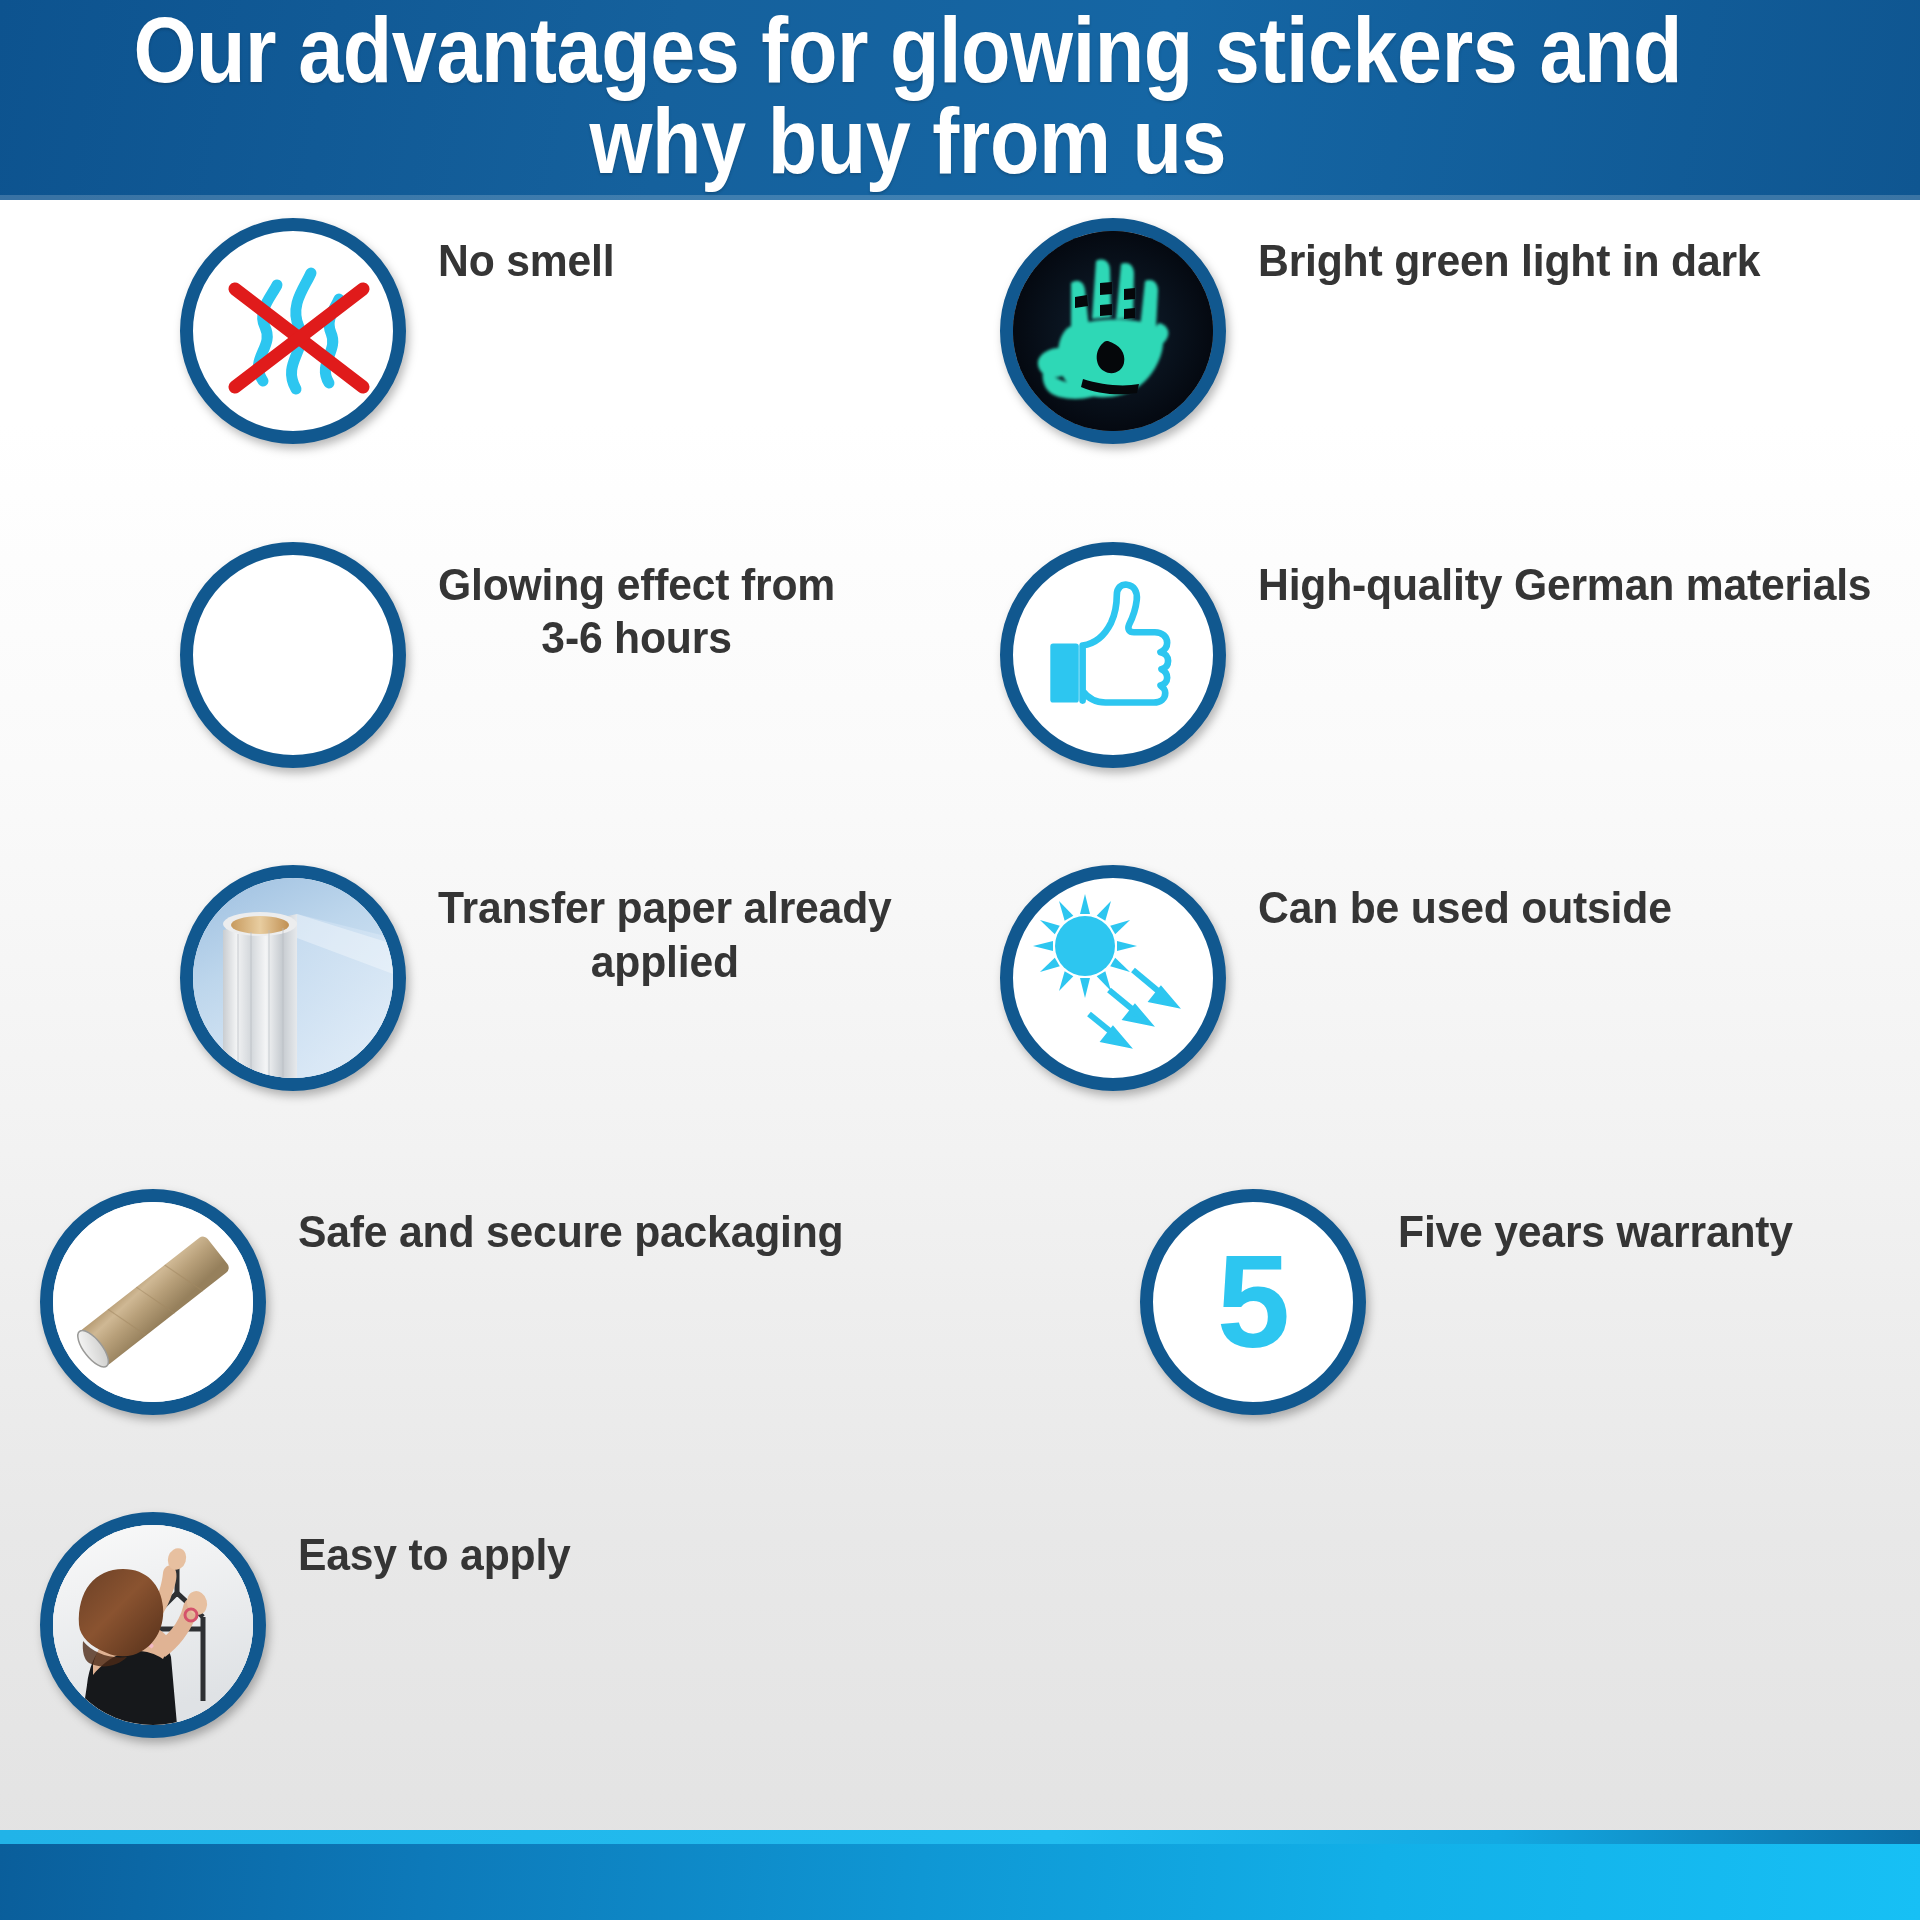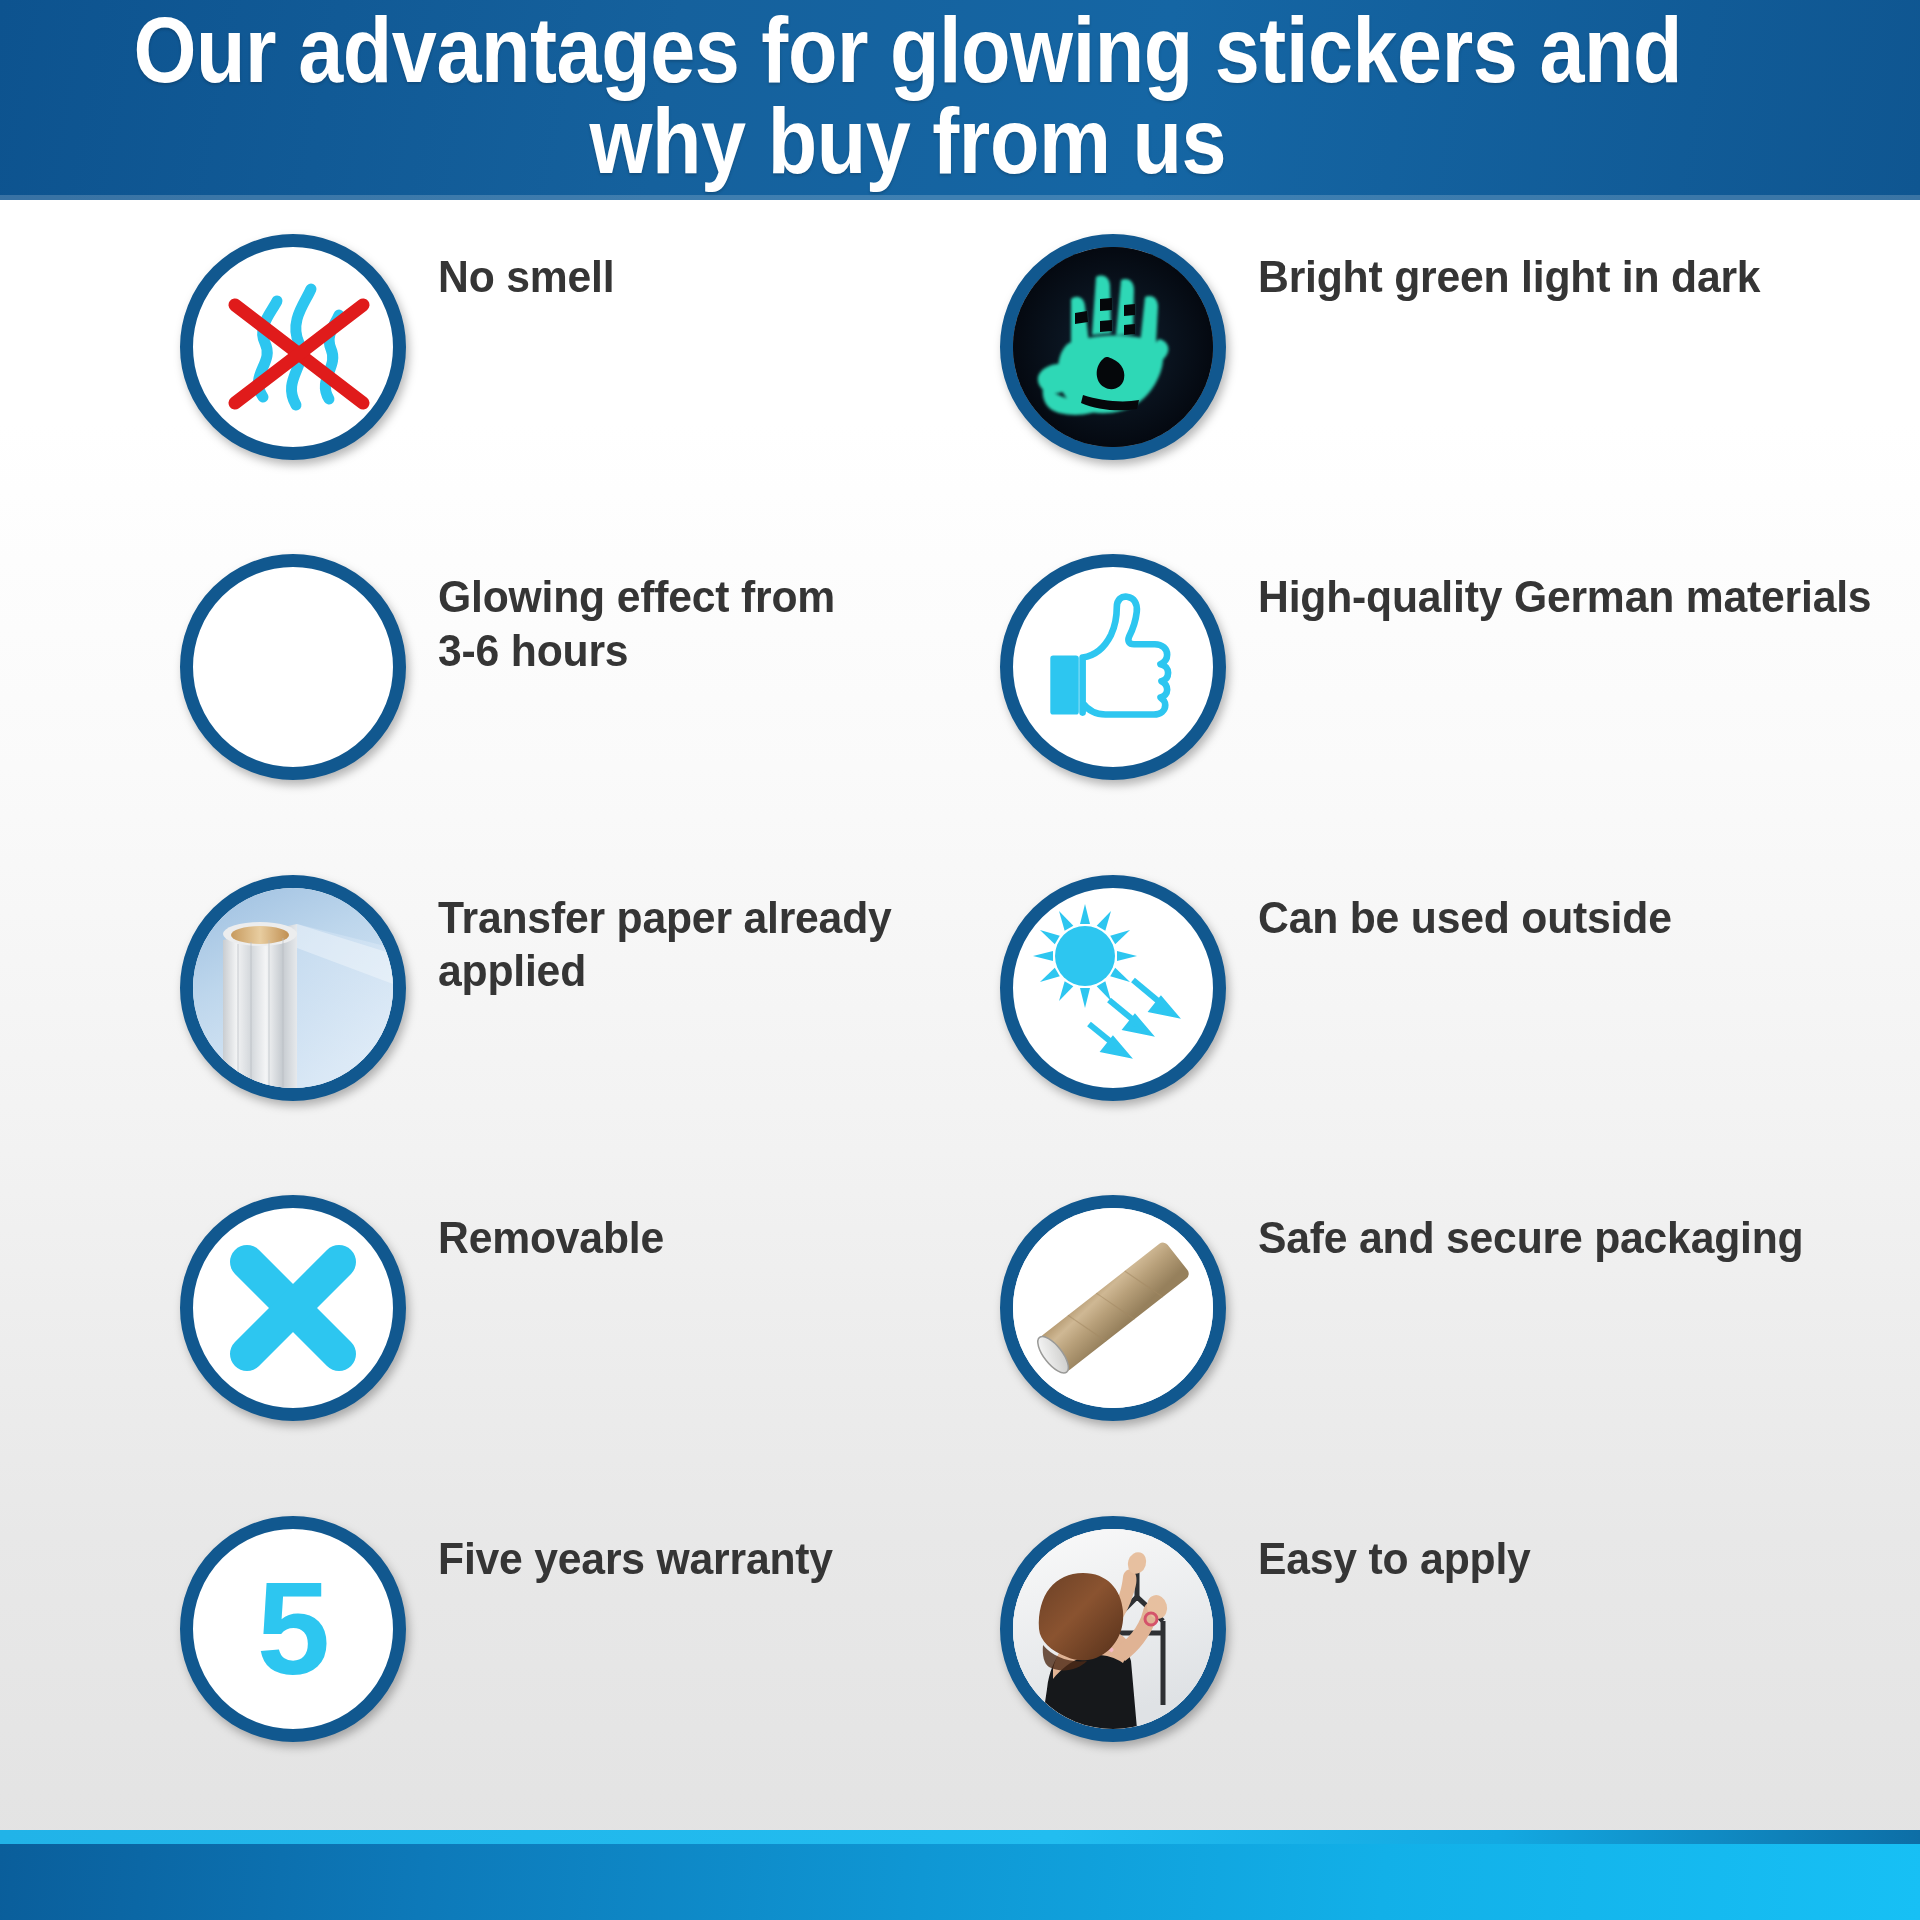--- a/index.html
+++ b/index.html
@@ -57,21 +57,22 @@
   
   .features {
     position: absolute;
     top: 200px;
     left: 0;
     width: 1920px;
     height: 1630px;
     display: grid;
     grid-template-columns: 1fr 1fr;
     grid-template-rows: repeat(5, 1fr);
-    padding: 28px 0 0 0;
+    padding: 12px 0 0 0;
+    text-align: center;
   }
 
   .feature {
     display: flex;
     align-items: flex-start;
     gap: 32px;
     padding-left: 180px;
   }
   .feature.col-right { padding-left: 40px; }
 
@@ -317,34 +318,20 @@
             <polygon points="134,144 114,140 122,130"></polygon>
             <line x1="76" y1="136" x2="108" y2="162"></line>
             <polygon points="112,166 92,162 100,152"></polygon>
           </g>
         </svg>
       </div>
     </div>
     <div class="feature-label">Can be used outside</div>
   </div>
 
-  <div class="feature col-left">
-    <div class="icon-wrap">
-      <div class="ring"></div>
-      <div class="icon-art">
-        <svg viewBox="0 0 200 200" width="200" height="200">
-          <g stroke="#2dc6f0" stroke-width="34" stroke-linecap="round">
-            <line x1="54" y1="54" x2="146" y2="146"></line>
-            <line x1="146" y1="54" x2="54" y2="146"></line>
-          </g>
-        </svg>
-      </div>
-    </div>
-    <div class="feature-label">Removable</div>
-  </div>
 
   <div class="feature col-right">
     <div class="icon-wrap">
       <div class="ring photo"></div>
       <div class="icon-art" style="background:#ffffff;">
         <svg viewBox="0 0 200 200" width="200" height="200">
           <defs>
             <linearGradient id="tubeG" x1="0" y1="0" x2="0.35" y2="1">
               <stop offset="0%" stop-color="#b59a72"></stop>
               <stop offset="25%" stop-color="#cfb894"></stop>

